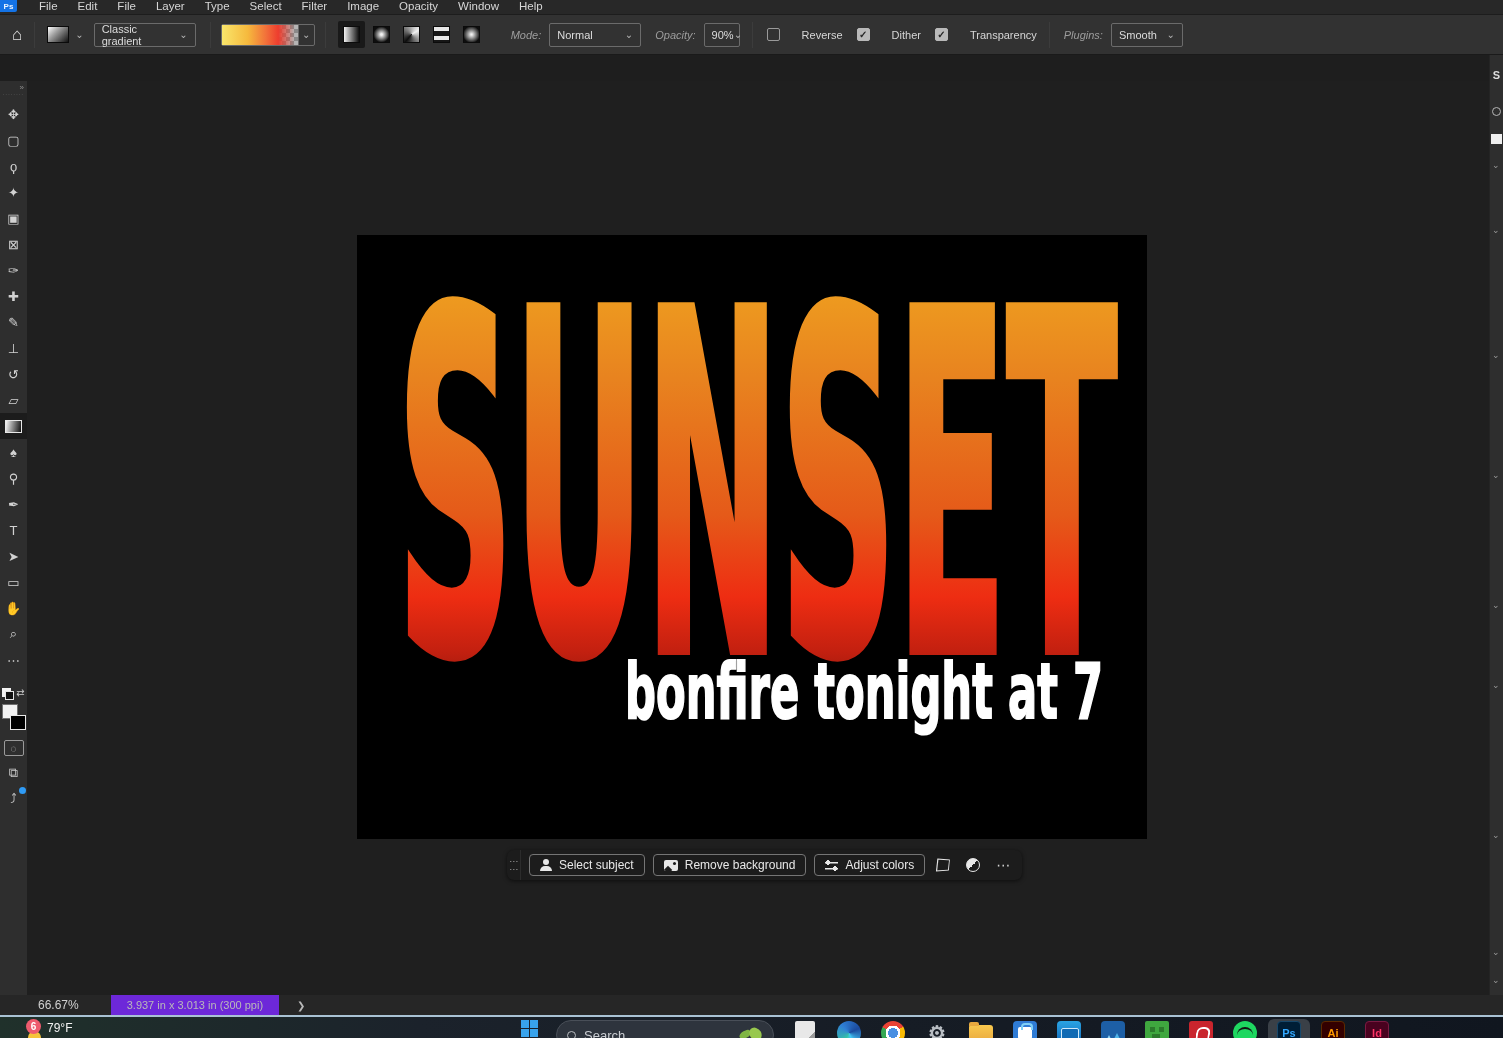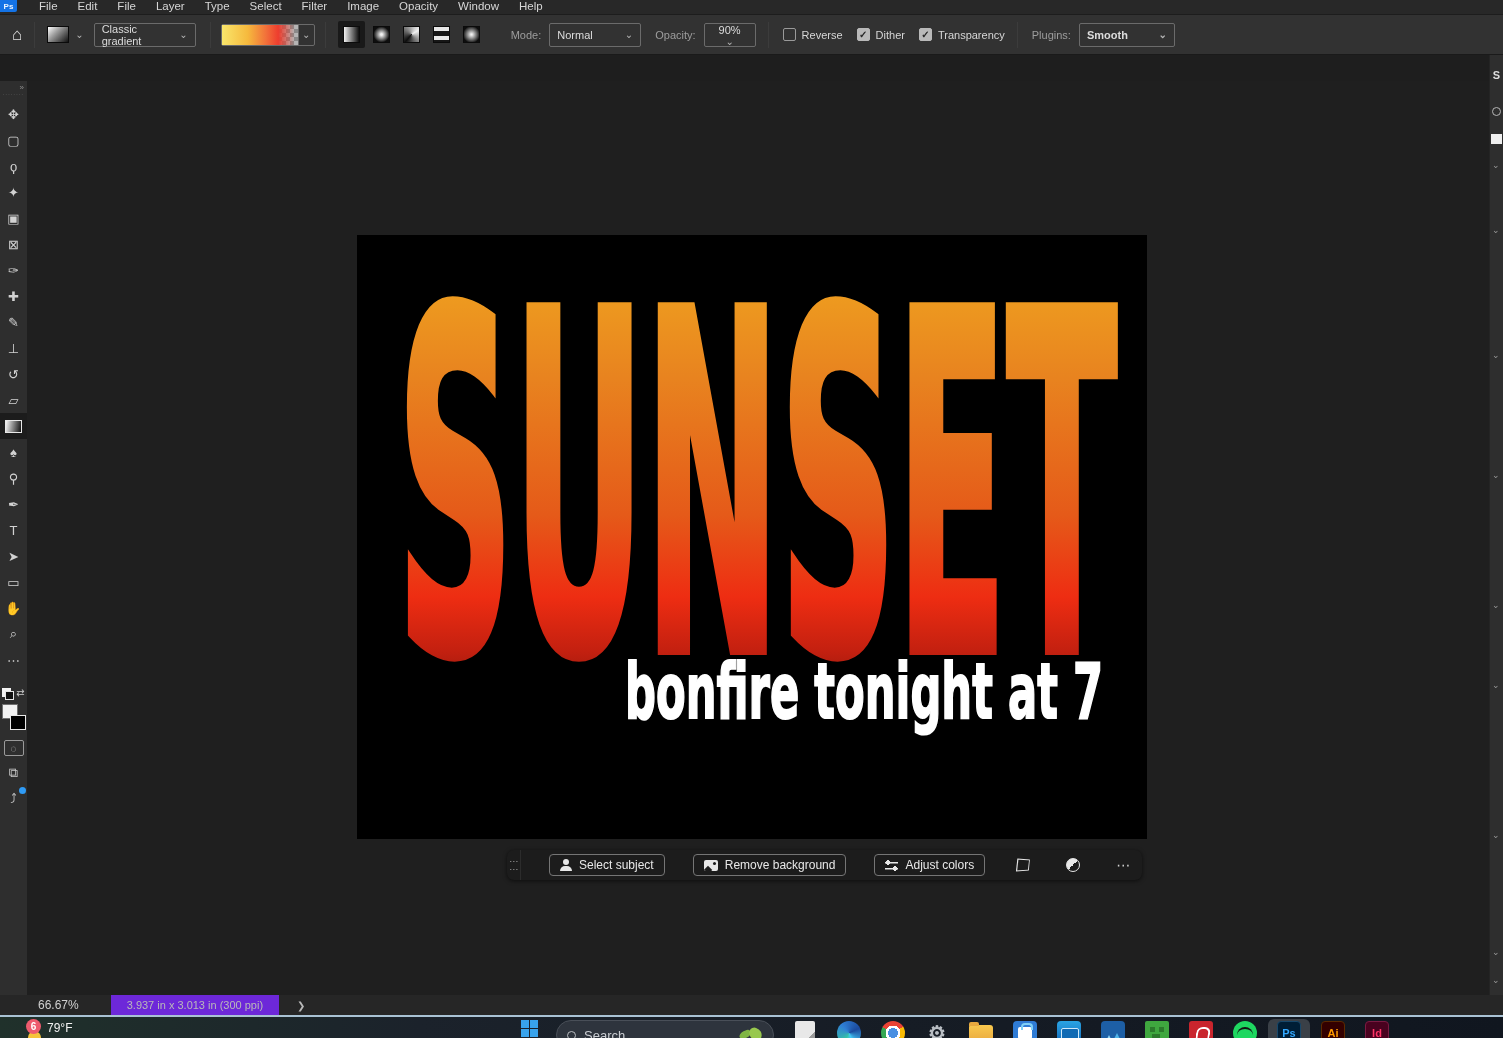--- a/index.html
+++ b/index.html
@@ -37,27 +37,27 @@
   .grad-chev { width:16px; display:flex; align-items:center; justify-content:center; border-left:1px solid #6b6b6b; }
   .styles { display:flex; gap:3px; margin:0 12px; }
   .style-btn { width:27px; height:27px; display:flex; align-items:center; justify-content:center; border-radius:2px; }
   .style-btn.selected { background:#191919; }
   .style-ico { width:17px; height:17px; border:1px solid #0b0b0b; }
   .ico-linear { background:linear-gradient(90deg,#f2f2f2,#0e0e0e); }
   .ico-radial { background:radial-gradient(circle,#f2f2f2 8%,#0e0e0e 75%); }
   .ico-angle { background:conic-gradient(from 220deg,#0e0e0e,#f2f2f2 55%,#0e0e0e); }
   .ico-reflected { background:repeating-linear-gradient(180deg,#e8e8e8 0 4px,#161616 4px 9px); }
   .ico-diamond { background:radial-gradient(circle at 50% 50%,#f2f2f2 5%,#0e0e0e 80%); transform:rotate(0.01deg); }
-  .opt-label { color:#9d9d9d; margin:0 8px 0 14px; }
-  .sel-mode { width:92px; } .sel-opacity { width:52px;flex-direction:column; } .sel-method { width:96px;font-weight:bold; }
+  .opt-label { color:#9d9d9d; margin:0 8px 0 14px;font-style:italic; }
+  .sel-mode { width:92px; } .sel-opacity { width:36px; } .sel-method { width:72px; }
   .checkbox { display:flex; align-items:center; gap:6px; margin-left:14px; }
   .cb-box { width:13px; height:13px; border:1px solid #9a9a9a; border-radius:2px; display:flex;
     align-items:center; justify-content:center; font-size:10px; color:transparent; }
   .checkbox.checked .cb-box { background:#b9b9b9; border-color:#b9b9b9; color:#262626; font-weight:bold; }
-  .cb-label { color:#d6d6d6; }
+  .cb-label { color:#d6d6d6;margin-left:16px; }
   .ml12 { margin-left:12px; }
 
   
   .tabbar { position:absolute; left:0; top:55px; width:100%; height:26px; background:#282828; display:flex; }
   .doc-tab { margin-left:30px; background:#3d3d3d; color:#e3e3e3; display:flex; align-items:center;
     padding:0 10px 0 14px; font-size:11.5px; gap:10px; }
   .tab-close { color:#9a9a9a; font-size:13px; }
 
   
   .toolbar { position:absolute; left:0; top:81px; width:27px; height:914px; background:#2e2e2e;
@@ -92,21 +92,21 @@
   
   .canvas { position:absolute; left:331px; top:155px; width:788px; height:602px; box-shadow:0 0 0 1px #000; }
 
   
   .ctxbar { position:absolute; left:480px; top:769px; height:30px; background:#1c1c1c; border-radius:7px;
     display:flex; align-items:center; padding:0 8px 0 0; box-shadow:0 1px 4px rgba(0,0,0,.6); gap:8px; }
   .ctx-grip { width:14px; height:100%; border-right:1px solid #2c2c2c; display:flex; align-items:center;
     justify-content:center; color:#8f8f8f; font-size:9px; letter-spacing:-1px; line-height:3px;
     writing-mode:vertical-rl; }
   .ctx-btn { height:22px; border:1px solid #757575; border-radius:4px; display:flex; align-items:center;
-    gap:7px; padding:0 10px; color:#e8e8e8; font-size:12px;margin-left:20px; }
+    gap:7px; padding:0 10px; color:#e8e8e8; font-size:12px; }
   .ctx-ico-person { position:relative; width:12px; height:12px; }
   .ctx-ico-person::before { content:""; position:absolute; left:3px; top:0; width:6px; height:6px;
     border-radius:50%; background:#e8e8e8; }
   .ctx-ico-person::after { content:""; position:absolute; left:0; bottom:0; width:12px; height:5px;
     border-radius:6px 6px 0 0; background:#e8e8e8; }
   .ctx-ico-img { width:14px; height:11px; border-radius:2px; background:#e8e8e8; position:relative; overflow:hidden; }
   .ctx-ico-img::before { content:""; position:absolute; left:1px; bottom:-2px; width:6px; height:6px;
     background:#1c1c1c; transform:rotate(45deg); }
   .ctx-ico-img::after { content:""; position:absolute; right:2px; top:2px; width:3px; height:3px;
     border-radius:50%; background:#1c1c1c; }

